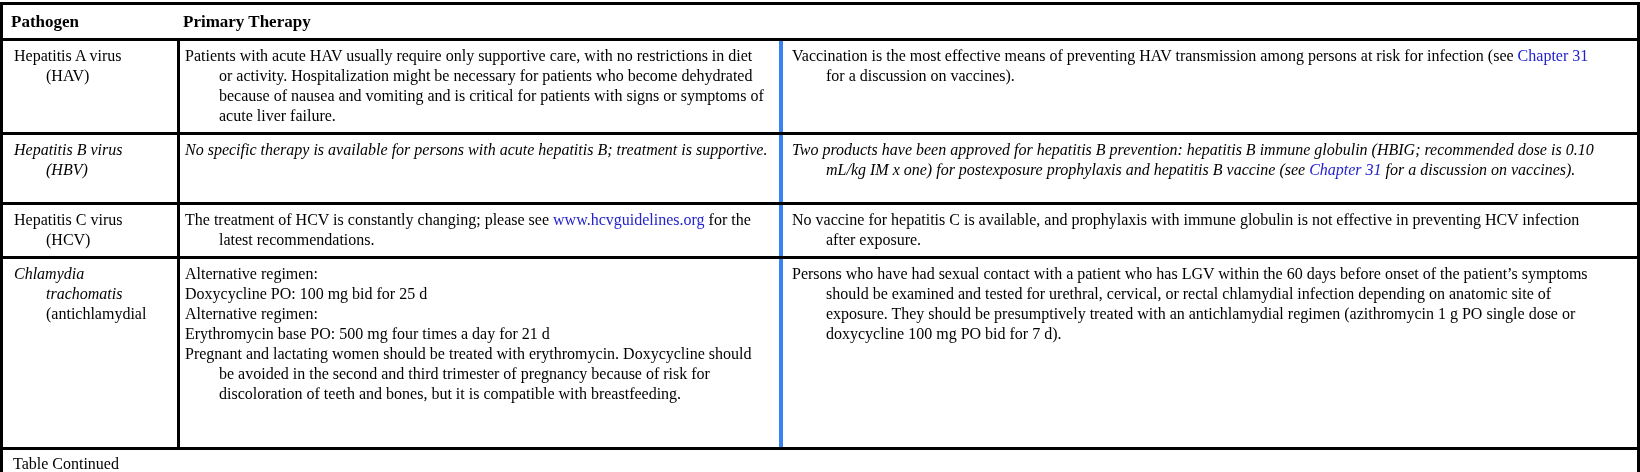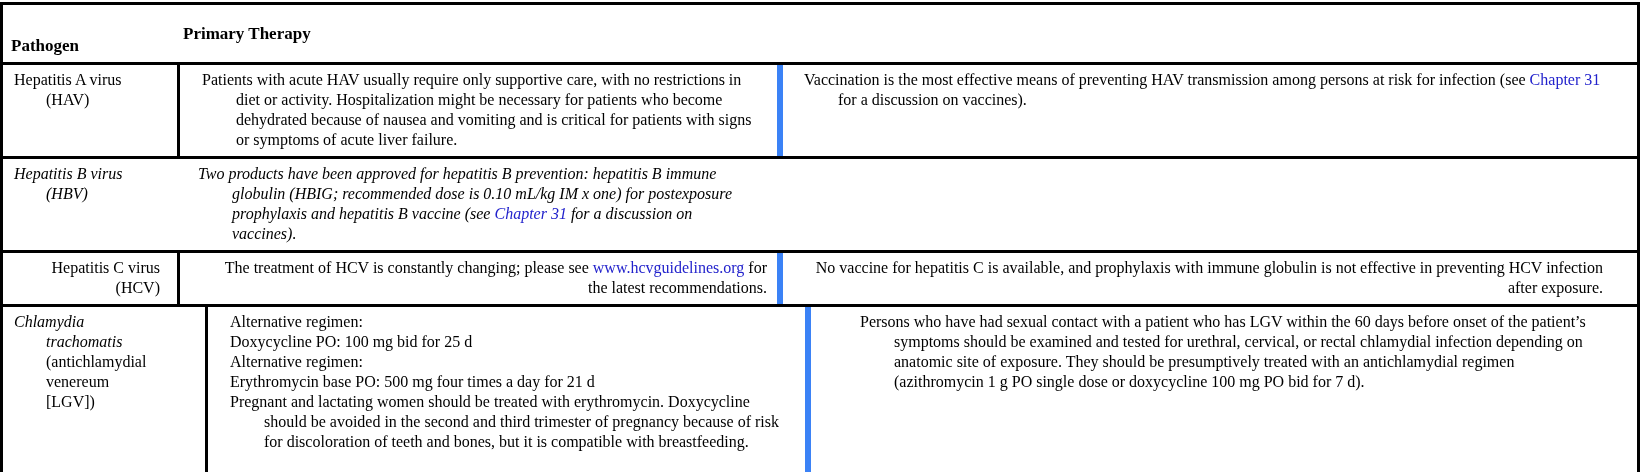--- a/index.html
+++ b/index.html
@@ -23,45 +23,45 @@
     border-bottom: 3px solid #000;
     min-height: 35px;
     align-items: center;
   }
   .header-cell {
     font-weight: bold;
     font-size: 17px;
     line-height: 20px;
     padding: 7px 0 6px 0;
   }
-  .header-cell.col-pathogen { padding-left: 8px; margin-top: 24px; }
+  .header-cell.col-pathogen { padding-left: 8px; }
   
   .data-row {
     display: grid;
     grid-template-columns: 174px 606px 1fr;
     border-bottom: 3px solid #000;
   }
   .rows .data-row:nth-of-type(1) { min-height: 87px; }
   .rows .data-row:nth-of-type(2) { min-height: 70px; font-style: italic; }
-  .rows .data-row:nth-of-type(3) { min-height: 49px; text-align: right; }
-  .rows .data-row:nth-of-type(4) { min-height: 191px; gap: 28px; }
+  .rows .data-row:nth-of-type(3) { min-height: 49px; }
+  .rows .data-row:nth-of-type(4) { min-height: 191px; }
   .cell {
     font-size: 16px;
     line-height: 20px;
     padding-top: 5px;
     padding-bottom: 6px;
   }
-  .cell.pathogen { padding-left: 11px; padding-right: 17px; }
+  .cell.pathogen { padding-left: 11px; padding-right: 0; }
   .cell.therapy {
     border-left: 3px solid #000;
-    border-right: 6px solid #3b82f6;
-    padding-left: 22px;
+    border-right: 4px solid #3b82f6;
+    padding-left: 5px;
     padding-right: 10px;
   }
-  .cell.notes { padding-left: 9px; padding-right: 34px; margin-left: 12px; }
+  .cell.notes { padding-left: 9px; padding-right: 34px; }
   
   .para {
     margin: 0;
     padding-left: 34px;
     text-indent: -34px;
   }
   
   .line { margin: 0; }
   .line.indent { padding-left: 32px; }
   .italic { font-style: italic; }
@@ -97,20 +97,23 @@
         </div>
         <div class="cell notes">
           <div class="para"><span>Vaccination is the most effective means of preventing HAV transmission among persons at risk for infection (see </span><a class="link">Chapter 31</a><span> for a discussion on vaccines).</span></div>
         </div>
       </div>
       <div class="data-row">
         <div class="cell pathogen">
           <div class="line"><span>Hepatitis B virus</span></div>
           <div class="line indent"><span>(HBV)</span></div>
         </div>
+        <div class="cell therapy">
+          <div class="para"><span>No specific therapy is available for persons with acute hepatitis B; treatment is supportive.</span></div>
+        </div>
         <div class="cell notes">
           <div class="para"><span>Two products have been approved for hepatitis B prevention: hepatitis B immune globulin (HBIG; recommended dose is 0.10 mL/kg IM x one) for postexposure prophylaxis and hepatitis B vaccine (see </span><a class="link">Chapter 31</a><span> for a discussion on vaccines).</span></div>
         </div>
       </div>
       <div class="data-row">
         <div class="cell pathogen">
           <div class="line"><span>Hepatitis C virus</span></div>
           <div class="line indent"><span>(HCV)</span></div>
         </div>
         <div class="cell therapy">
@@ -118,21 +121,20 @@
         </div>
         <div class="cell notes">
           <div class="para"><span>No vaccine for hepatitis C is available, and prophylaxis with immune globulin is not effective in preventing HCV infection after exposure.</span></div>
         </div>
       </div>
       <div class="data-row">
         <div class="cell pathogen">
           <div class="line"><span class="italic">Chlamydia</span></div>
           <div class="line indent"><span class="italic">trachomatis</span></div>
           <div class="line indent"><span>(antichlamydial</span></div>
-          <div class="line indent"><span>venereum [LGV])</span></div>
         </div>
         <div class="cell therapy">
           <div class="para"><span>Alternative regimen:</span></div>
           <div class="para"><span>Doxycycline PO: 100 mg bid for 25 d</span></div>
           <div class="para"><span>Alternative regimen:</span></div>
           <div class="para"><span>Erythromycin base PO: 500 mg four times a day for 21 d</span></div>
           <div class="para"><span>Pregnant and lactating women should be treated with erythromycin. Doxycycline should be avoided in the second and third trimester of pregnancy because of risk for discoloration of teeth and bones, but it is compatible with breastfeeding.</span></div>
         </div>
         <div class="cell notes">
           <div class="para"><span>Persons who have had sexual contact with a patient who has LGV within the 60 days before onset of the patient’s symptoms should be examined and tested for urethral, cervical, or rectal chlamydial infection depending on anatomic site of exposure. They should be presumptively treated with an antichlamydial regimen (azithromycin 1 g PO single dose or doxycycline 100 mg PO bid for 7 d).</span></div>

